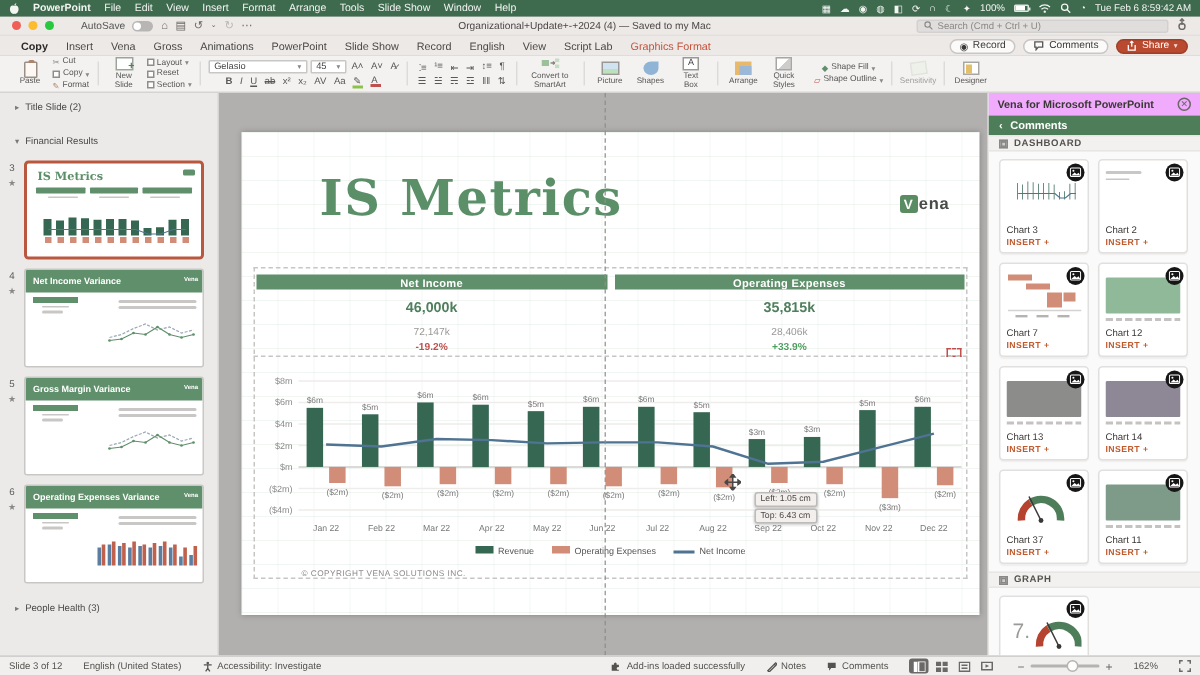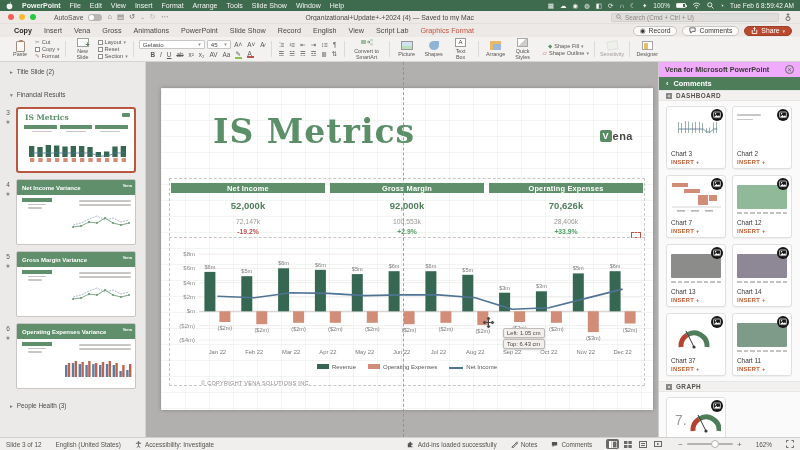--- a/index.html
+++ b/index.html
@@ -655,33 +655,27 @@
       <div id="slide-title">IS Metrics</div>
       <div id="vena-logo">
         <span class="tile">V</span>
         <span class="rest">ena</span>
       </div>
       <div id="sel-rect"></div>
       <div id="red-mark"></div>
       <div id="metrics">
           <div class="metric">
             <div class="hdr">Net Income</div>
-            <div class="val">52,000k</div>
+            <div class="val">46,000k</div>
             <div class="prior">72,147k</div>
             <div class="delta" style="color: rgb(192, 80, 77);">-19.2%</div>
           </div>
           <div class="metric">
-            <div class="hdr">Gross Margin</div>
-            <div class="val">92,000k</div>
-            <div class="prior">100,553k</div>
-            <div class="delta" style="color: rgb(78, 158, 95);">+2.9%</div>
-          </div>
-          <div class="metric">
             <div class="hdr">Operating Expenses</div>
-            <div class="val">70,626k</div>
+            <div class="val">35,815k</div>
             <div class="prior">28,406k</div>
             <div class="delta" style="color: rgb(78, 158, 95);">+33.9%</div>
           </div>
         </div>
       <div id="dashline"></div>
       <div id="chart-wrap">
         <svg id="chart-svg" width="478" height="118" viewBox="0 0 478 118">
             <line x1="30" y1="8.0" x2="472" y2="8.0" stroke="#eeedeb" stroke-width="1"></line>
             <text x="26" y="10" text-anchor="end" font-size="6" fill="#8a8a8a">$8m</text>
             <line x1="30" y1="22.3" x2="472" y2="22.3" stroke="#eeedeb" stroke-width="1"></line>

